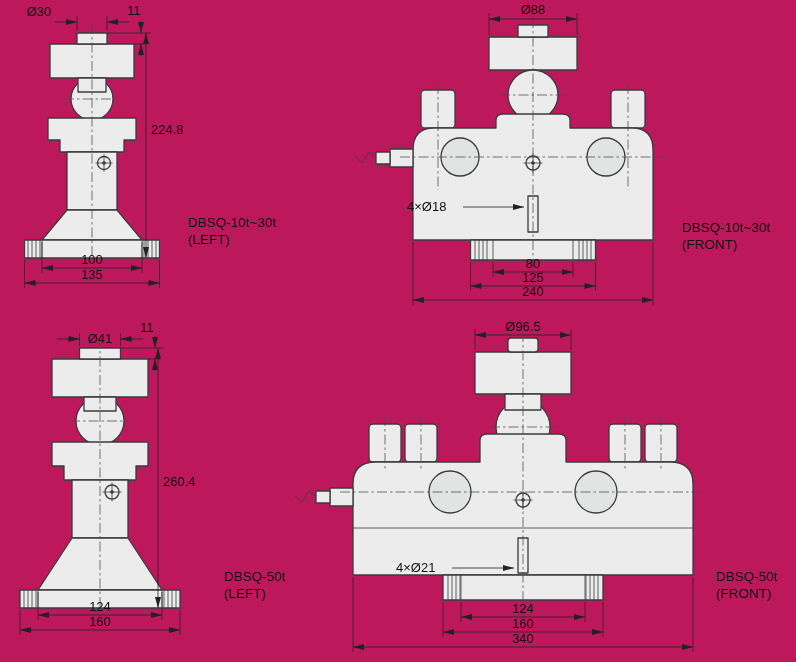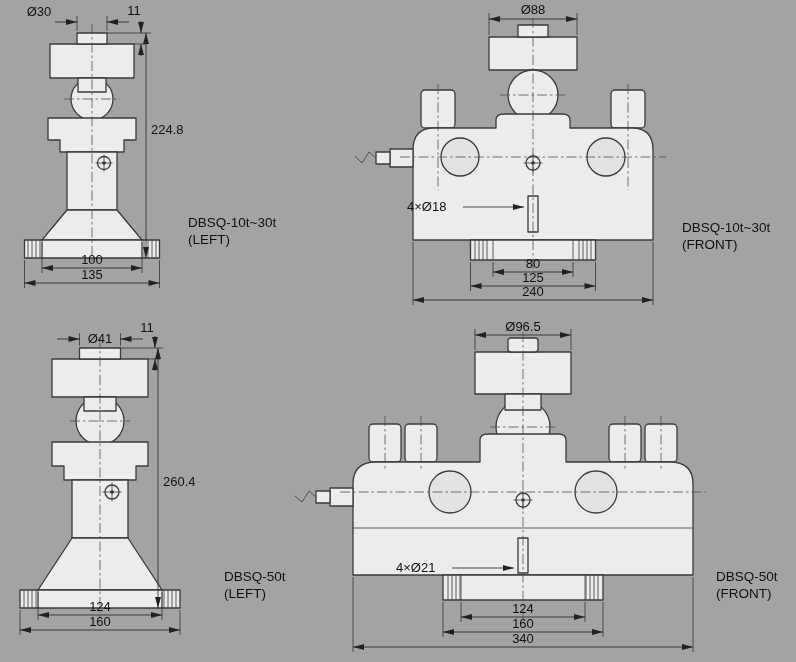--- a/index.html
+++ b/index.html
@@ -1,17 +1,17 @@
 <!DOCTYPE html>
 <html><head>
 <meta charset="utf-8">
 <style>
   html,body{margin:0;padding:0;background:#ffffff;}
   .canvas{
-    position:relative;width:796px;height:662px;background:#a3a3a3;
+    position:relative;width:796px;height:662px;background:#be185d;
     font-family:"Liberation Sans",sans-serif;overflow:hidden;
   }
   svg{display:block;}
   .part{fill:#ececec;stroke:#3b3b3b;stroke-width:1.3;stroke-linejoin:round;}
   .part2{fill:#e2e3e3;stroke:#3b3b3b;stroke-width:1.3;}
   .thin{fill:none;stroke:#3b3b3b;stroke-width:0.8;}
   .cl{fill:none;stroke:#4a4a4a;stroke-width:0.75;stroke-dasharray:10 3 2.5 3;}
   .ext{fill:none;stroke:#222222;stroke-width:0.7;}
   .dim{fill:none;stroke:#222222;stroke-width:0.8;}
   text{font-family:"Liberation Sans",sans-serif;font-size:13px;fill:#101010;}

